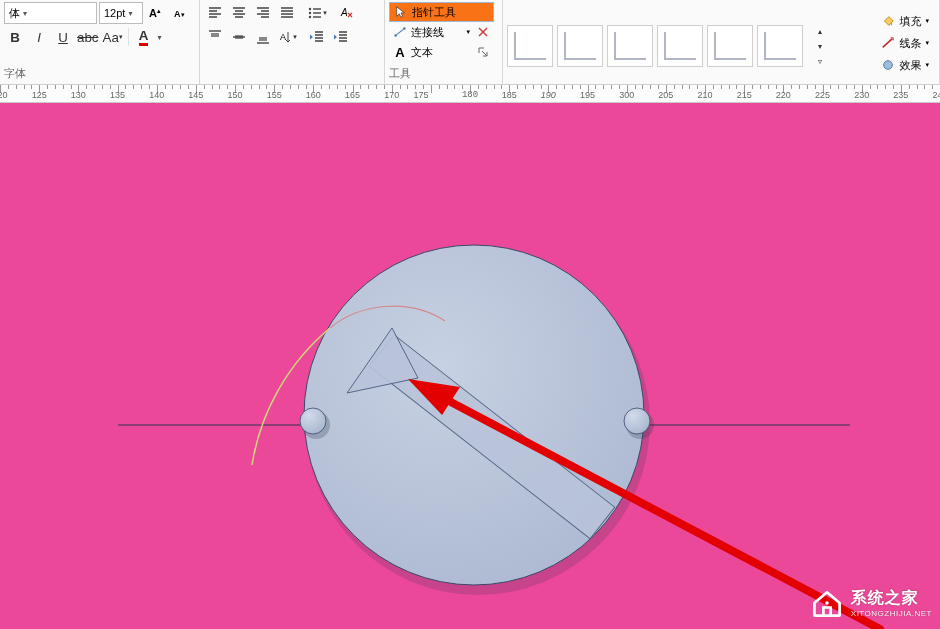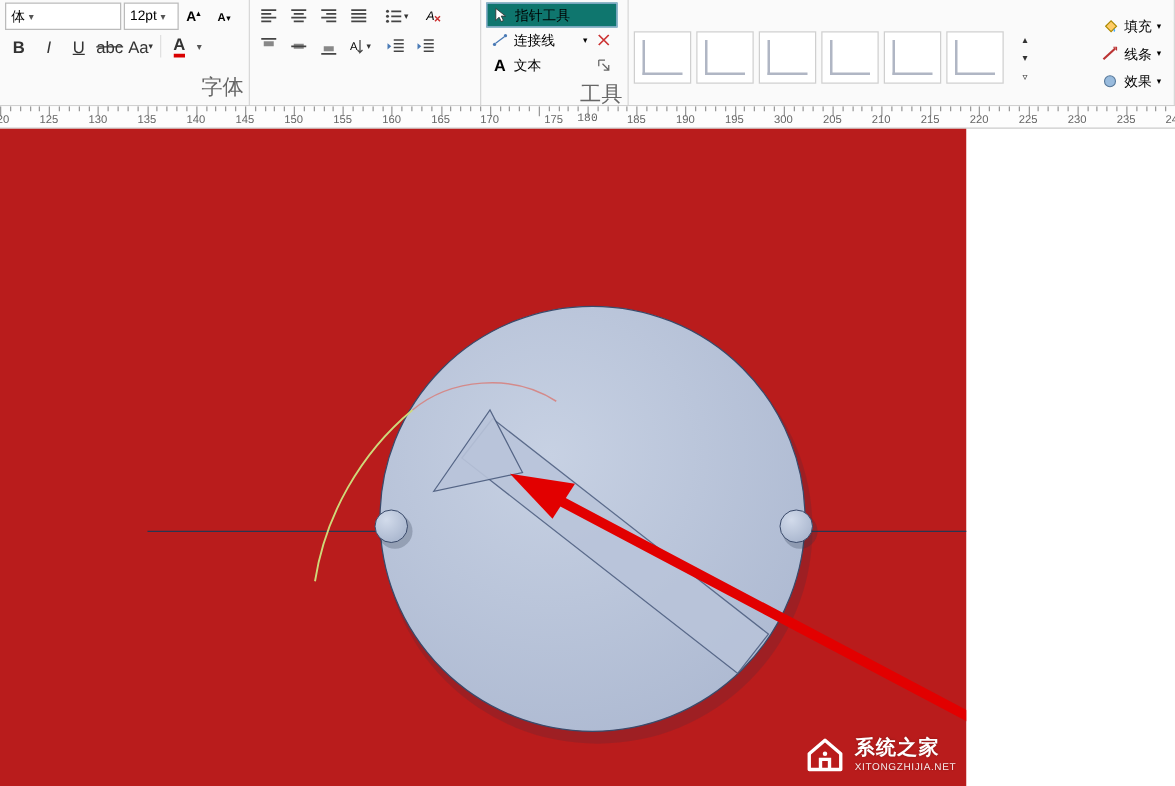--- a/index.html
+++ b/index.html
@@ -23,23 +23,23 @@
     flex-direction: column;
     border-right: 1px solid #d8d8d8;
     padding: 2px 4px 0 4px;
   }
   .ribbon-group-body {
     flex: 1;
     display: flex;
     align-items: flex-start;
   }
   .ribbon-group-label {
-    text-align: right;
+    text-align: left;
     color: #666;
-    font-size: 17px;
+    font-size: 11px;
     padding: 2px 0 3px 0;
   }
   .rcol {
     display: flex;
     flex-direction: column;
     gap: 2px;
     margin-right: 4px;
   }
   .rrow {
     display: flex;
@@ -76,21 +76,21 @@
     width: 1px; height: 40px; background: #e0e0e0; margin: 4px 3px 0 3px;
   }
   .tool-row {
     display: flex;
     align-items: center;
     gap: 4px;
     font-size: 11px;
     height: 20px;
     padding: 0 4px;
   }
-  .tool-row.active { background: #0f766e; border:1px solid #9cb8da;font-family:Liberation Serif, serif; }
+  .tool-row.active { background: #f97316; border:1px solid #9cb8da;font-family:Liberation Serif, serif; }
   .shape-gallery {
     display: flex;
     gap: 4px;
     align-items: center;
     padding-top: 6px;
   }
   .shape-thumb {
     width: 46px;
     height: 42px;
     background: #fff;
@@ -127,23 +127,23 @@
   }
   .ruler .tick.major { height: 8px; }
   .ruler .label {
     position: absolute;
     top: 5px;
     transform: translateX(-50%);
   }
   .canvas {
     position: absolute;
     left: 0; top: 103px;
-    width: 773px;
+    width: 940px;
     height: 526px;
-    background: #b91c1c;
+    background: #ec4899;
     overflow: hidden;
   }
   .watermark {
     position: absolute;
     right: 8px;
     bottom: 8px;
     display: flex;
     align-items: center;
     gap: 6px;
     color: #fff;
@@ -446,39 +446,39 @@
     <div class="tick" style="left: 368.167px; height: 4px;"></div>
     <div class="tick" style="left: 376px; height: 4px;"></div>
     <div class="tick" style="left: 383.833px; height: 4px;"></div>
     <div class="tick major" style="left: 391.667px;"></div>
     <div class="label" style="left: 391.667px;">170</div>
     <div class="tick" style="left: 399.5px; height: 4px;"></div>
     <div class="tick" style="left: 407.333px; height: 4px;"></div>
     <div class="tick" style="left: 415.167px; height: 4px;"></div>
     <div class="tick" style="left: 423px; height: 4px;"></div>
     <div class="tick major" style="left: 430.833px;"></div>
-    <div class="label" style="left: 443px;">175</div>
+    <div class="label" style="left: 421px;">175</div>
     <div class="tick" style="left: 438.667px; height: 4px;"></div>
     <div class="tick" style="left: 446.5px; height: 4px;"></div>
     <div class="tick" style="left: 454.333px; height: 4px;"></div>
     <div class="tick" style="left: 462.167px; height: 4px;"></div>
     <div class="tick major" style="left: 470px;"></div>
     <div class="label" style="left: 470px; font-family: Liberation Mono, monospace;">180</div>
     <div class="tick" style="left: 477.833px; height: 4px;"></div>
     <div class="tick" style="left: 485.667px; height: 4px;"></div>
     <div class="tick" style="left: 493.5px; height: 4px;"></div>
     <div class="tick" style="left: 501.333px; height: 4px;"></div>
     <div class="tick major" style="left: 509.167px;"></div>
     <div class="label" style="left: 509.167px;">185</div>
     <div class="tick" style="left: 517px; height: 4px;"></div>
     <div class="tick" style="left: 524.833px; height: 4px;"></div>
     <div class="tick" style="left: 532.667px; height: 4px;"></div>
     <div class="tick" style="left: 540.5px; height: 4px;"></div>
     <div class="tick major" style="left: 548.333px;"></div>
-    <div class="label" style="left: 548.333px;">190</div>
+    <div class="label" style="left: 548.333px; font-style: italic;">190</div>
     <div class="tick" style="left: 556.167px; height: 4px;"></div>
     <div class="tick" style="left: 564px; height: 4px;"></div>
     <div class="tick" style="left: 571.833px; height: 4px;"></div>
     <div class="tick" style="left: 579.667px; height: 4px;"></div>
     <div class="tick major" style="left: 587.5px;"></div>
     <div class="label" style="left: 587.5px;">195</div>
     <div class="tick" style="left: 595.333px; height: 4px;"></div>
     <div class="tick" style="left: 603.167px; height: 4px;"></div>
     <div class="tick" style="left: 611px; height: 4px;"></div>
     <div class="tick" style="left: 618.833px; height: 4px;"></div>

